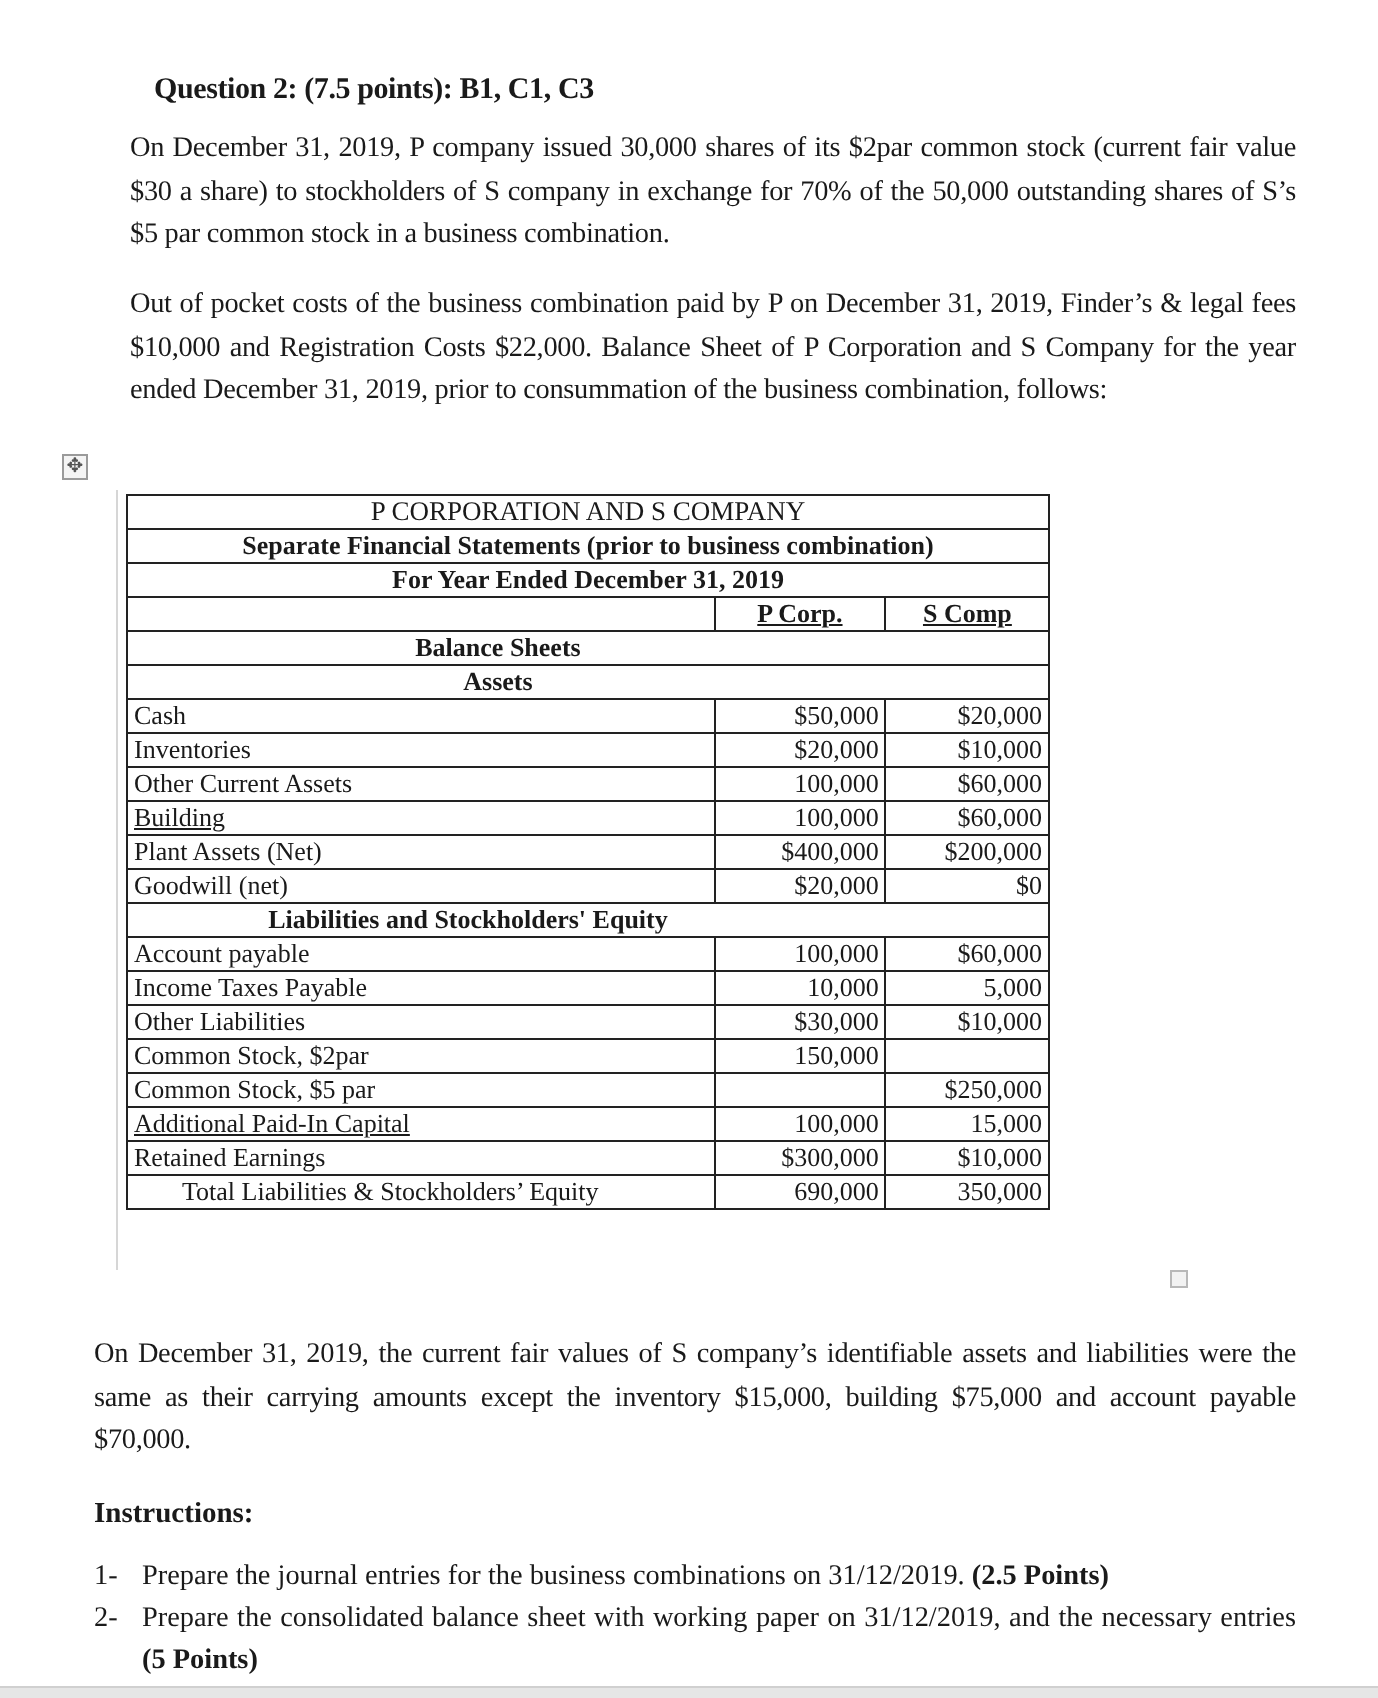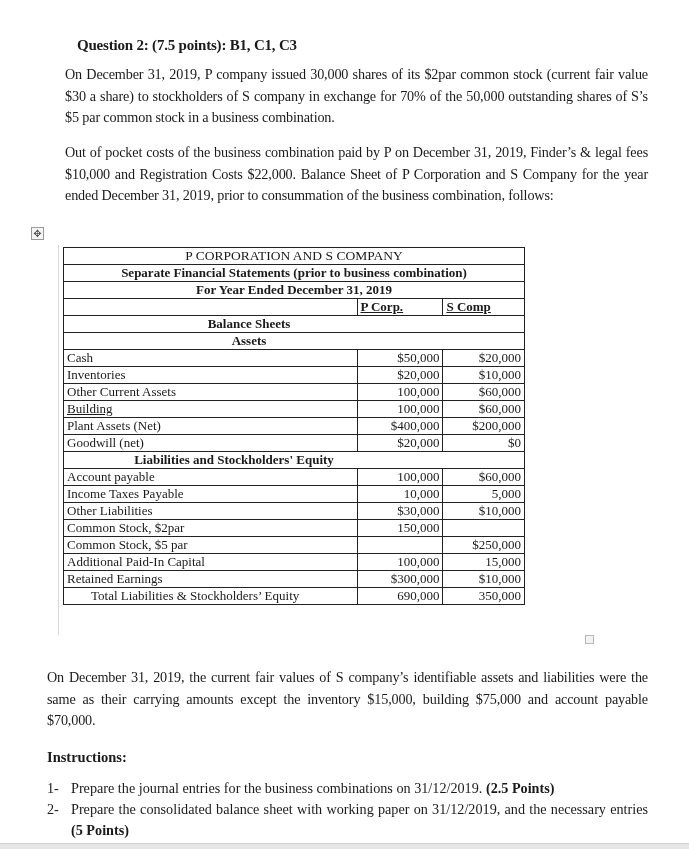--- a/index.html
+++ b/index.html
@@ -53,21 +53,21 @@
     table.fs td {
       padding: 0 3px; height: 16px; white-space: nowrap;
       border-left: 1px solid #222; border-right: 1px solid #222;
     }
     table.fs tr.hline td { border-top: 1px solid #222; }
     table.fs tr.bline td { border-bottom: 1px solid #222; }
     td.c { text-align: center; font-weight: bold; }
     td.num { text-align: right; padding-right: 4px; }
     td.lbl { padding-left: 6px; }
     td.lbl.indent { padding-left: 27px; }
-    td.col-h { text-align: left; font-weight: bold; text-decoration: underline; }
+    td.col-h { text-align: center; font-weight: bold; text-decoration: underline; }
     td.c.big { font-size: 13.5px; font-weight: normal; }
     .bottom-bar {
       position: absolute; left: 0; top: 843px; width: 689px; height: 6px;
       background: #e6e6e6; border-top: 1px solid #d0d0d0;
     }
   </style>
 </head>
 <body>
 
 <div class="q-title">Question 2: (7.5 points): B1, C1, C3</div>
@@ -160,21 +160,21 @@
     <td class="lbl">Common Stock, $2par</td>
     <td class="num">150,000</td>
     <td class="num"></td>
   </tr>
   <tr class="hline">
     <td class="lbl">Common Stock, $5 par</td>
     <td class="num"></td>
     <td class="num">$250,000</td>
   </tr>
   <tr class="hline">
-    <td class="lbl"><span style="">Additional Paid-In Capital</span></td>
+    <td class="lbl"><span style="text-decoration:underline">Additional Paid-In Capital</span></td>
     <td class="num">100,000</td>
     <td class="num">15,000</td>
   </tr>
   <tr class="hline">
     <td class="lbl">Retained Earnings</td>
     <td class="num">$300,000</td>
     <td class="num">$10,000</td>
   </tr>
   <tr class="hline bline">
     <td class="lbl indent">Total Liabilities &amp; Stockholders’ Equity</td>

